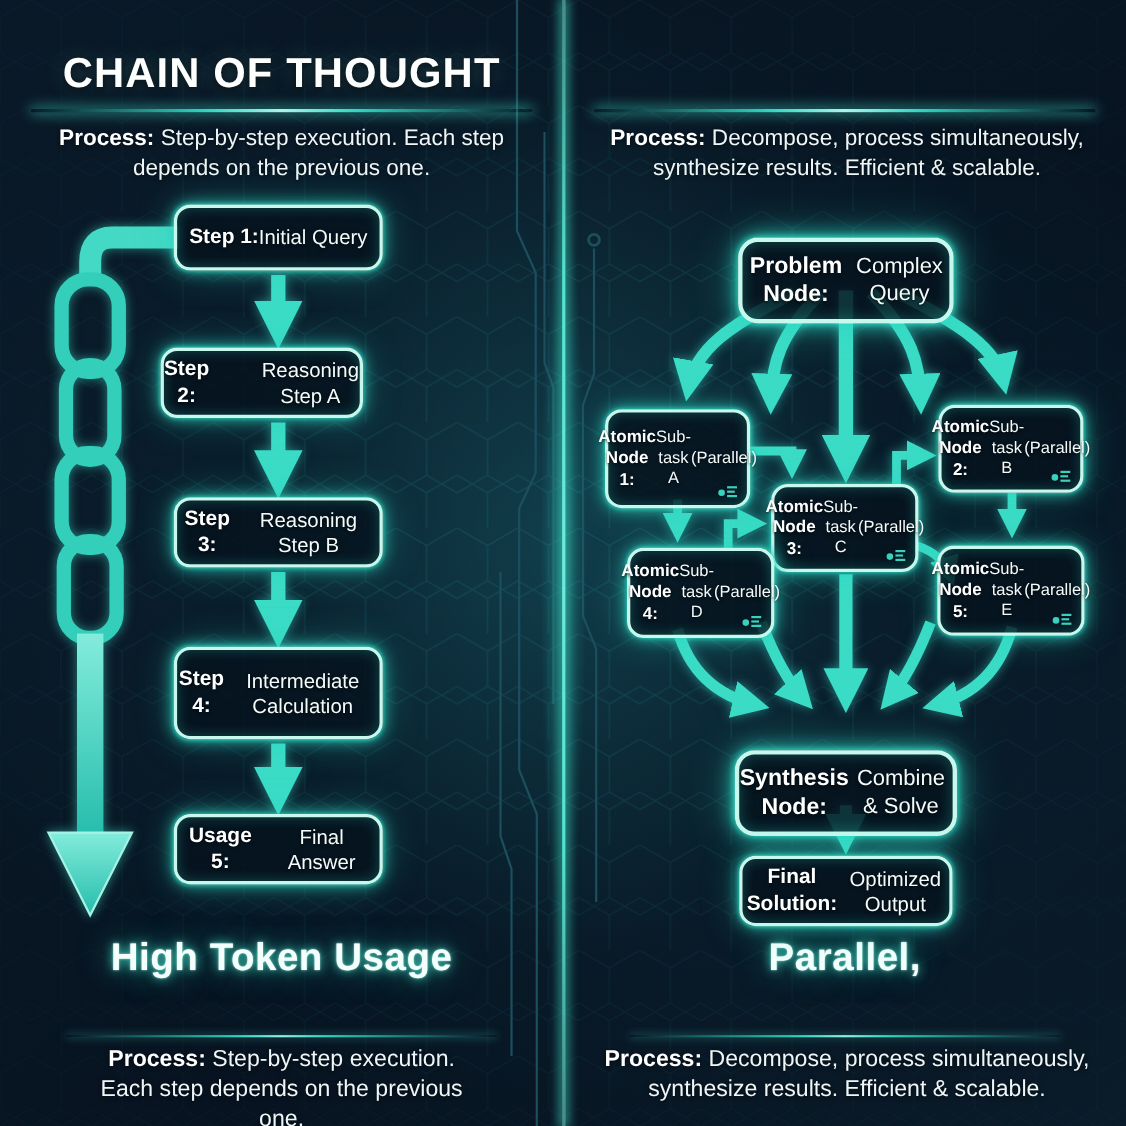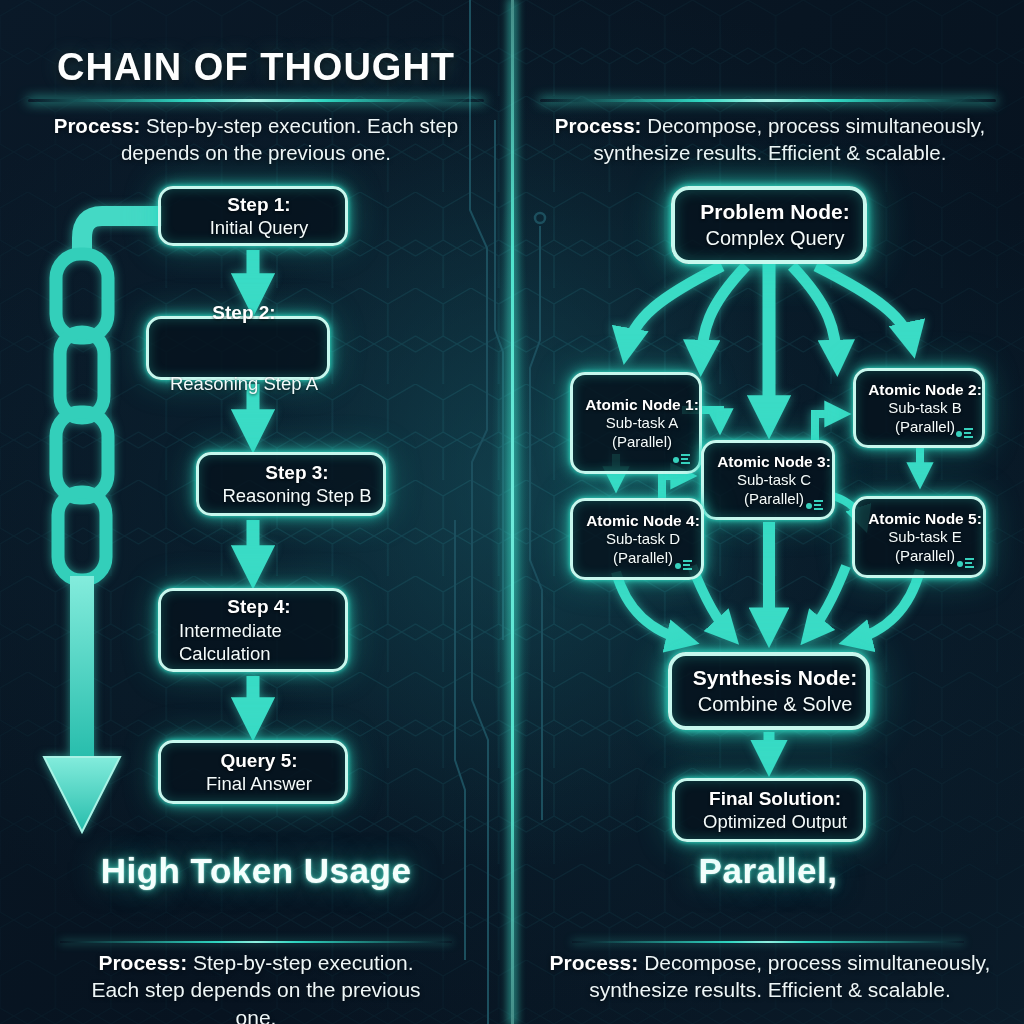--- a/index.html
+++ b/index.html
@@ -23,27 +23,27 @@
   .title{position:absolute;width:512px;text-align:center;top:46px;font-size:38px;font-weight:800;
     letter-spacing:1px;color:#fdfefe;text-shadow:0 2px 8px rgba(0,0,0,.65),0 0 18px rgba(130,235,215,.25);}
   .underline{position:absolute;top:99px;height:3px;border-radius:2px;
     background:linear-gradient(90deg,rgba(47,213,190,0),#2fd5c0 35%,#a9f4e8 50%,#2fd5c0 65%,rgba(47,213,190,0));
     box-shadow:0 0 12px 1px rgba(63,224,201,.8);}
   .subtitle{position:absolute;top:112px;text-align:center;font-size:20.5px;line-height:1.32;color:#eef6f7;
     text-shadow:0 1px 4px rgba(0,0,0,.6);}
   .subtitle b,.footer b{font-weight:700;color:#ffffff;}
   
   .node{position:absolute;box-sizing:border-box;border:3px solid #c7f8ee;border-radius:15px;
-    background:rgba(6,19,30,.84);display:flex;flex-direction:column;align-items:center;justify-content:center;
-    z-index:3;
-    box-shadow:0 0 14px rgba(46,217,195,.85),0 0 4px rgba(46,217,195,.9),0 0 34px rgba(46,217,195,.35),inset 0 0 12px rgba(46,217,195,.28);padding-left:12px;}
+    background:rgba(6,19,30,.84);display:flex;flex-direction:row;align-items:center;justify-content:center;
+    text-align:center;z-index:3;
+    box-shadow:0 0 14px rgba(46,217,195,.85),0 0 4px rgba(46,217,195,.9),0 0 34px rgba(46,217,195,.35),inset 0 0 12px rgba(46,217,195,.28);}
   .node .t{font-weight:700;font-size:19px;line-height:1.25;text-shadow:0 1px 3px rgba(0,0,0,.7);}
   .node .d{font-size:18.5px;line-height:1.25;color:#f4fbfb;text-shadow:0 1px 3px rgba(0,0,0,.7);}
   .node.big{border-width:4px;border-radius:18px;
-    box-shadow:0 0 18px rgba(46,217,195,.95),0 0 6px rgba(46,217,195,1),0 0 44px rgba(46,217,195,.45),inset 0 0 14px rgba(46,217,195,.3);}
+    box-shadow:0 0 18px rgba(46,217,195,.95),0 0 6px rgba(46,217,195,1),0 0 44px rgba(46,217,195,.45),inset 0 0 14px rgba(46,217,195,.3);margin-top:30px;}
   .node.big .t{font-size:21px;}
   .node.big .d{font-size:20px;}
   .node.atomic .t{font-size:15.5px;}
   .node.atomic .d{font-size:15px;}
   .badge{position:absolute;right:7px;bottom:6px;opacity:.95;}
   
   .summary{position:absolute;top:850px;width:512px;text-align:center;font-size:35px;font-weight:800;
     line-height:1.18;color:#f4fffd;letter-spacing:.5px;
     text-shadow:0 0 10px rgba(63,224,200,.95),0 0 30px rgba(63,224,200,.55),0 0 2px rgba(255,255,255,.9);}
   .bottom-divider{position:absolute;top:941px;height:2px;
@@ -157,30 +157,30 @@
   </div>
 
   <div class="node" style="left:158px;top:186px;width:190px;height:60px;">
     <span class="t">Step 1:</span>
     <span class="d">Initial Query</span>
   </div>
   <div class="node" style="left:146px;top:316px;width:184px;height:64px;gap:47px;">
     <span class="t">Step 2:</span>
     <span class="d">Reasoning Step A</span>
   </div>
-  <div class="node" style="left:158px;top:452px;width:190px;height:64px;margin-left:38px;">
+  <div class="node" style="left:158px;top:452px;width:190px;height:64px;">
     <span class="t">Step 3:</span>
     <span class="d">Reasoning Step B</span>
   </div>
   <div class="node" style="left:158px;top:588px;width:190px;height:84px;">
     <span class="t">Step 4:</span>
     <span class="d" style="max-width:160px;">Intermediate Calculation</span>
   </div>
   <div class="node" style="left:158px;top:740px;width:190px;height:64px;">
-    <span class="t">Query 5:</span>
+    <span class="t">Usage 5:</span>
     <span class="d">Final Answer</span>
   </div>
 
   <div class="summary" style="left:0;">
     <div>High Token Usage</div>
   </div>
   <div class="bottom-divider" style="left:60px;width:392px;"></div>
   <div class="footer" style="left:86px;width:340px;">
     <b>Process:</b><span> Step-by-step execution. Each step depends on the previous one.</span>
   </div>
@@ -188,21 +188,21 @@
   <div class="underline" style="left:540px;width:456px;"></div>
   <div class="subtitle" style="left:545px;width:450px;">
     <b>Process:</b><span> Decompose, process simultaneously, synthesize results. Efficient &amp; scalable.</span>
   </div>
 
   <div class="node big" style="left:671px;top:186px;width:196px;height:78px;">
     <span class="t">Problem Node:</span>
     <span class="d">Complex Query</span>
   </div>
 
-  <div class="node atomic" style="left:570px;top:372px;width:132px;height:102px;">
+  <div class="node atomic" style="left:550px;top:372px;width:132px;height:90px;">
     <span class="t">Atomic Node 1:</span>
     <span class="d">Sub-task A</span>
     <span class="d">(Parallel)</span>
     <svg class="badge" width="20" height="13">
         <circle cx="4" cy="8" r="3" fill="#3bdcc6"></circle>
         <g stroke="#3bdcc6" stroke-width="2">
           <line x1="9" y1="3" x2="18" y2="3"></line>
           <line x1="9" y1="7" x2="16" y2="7"></line>
           <line x1="9" y1="11" x2="18" y2="11"></line>
         </g>

